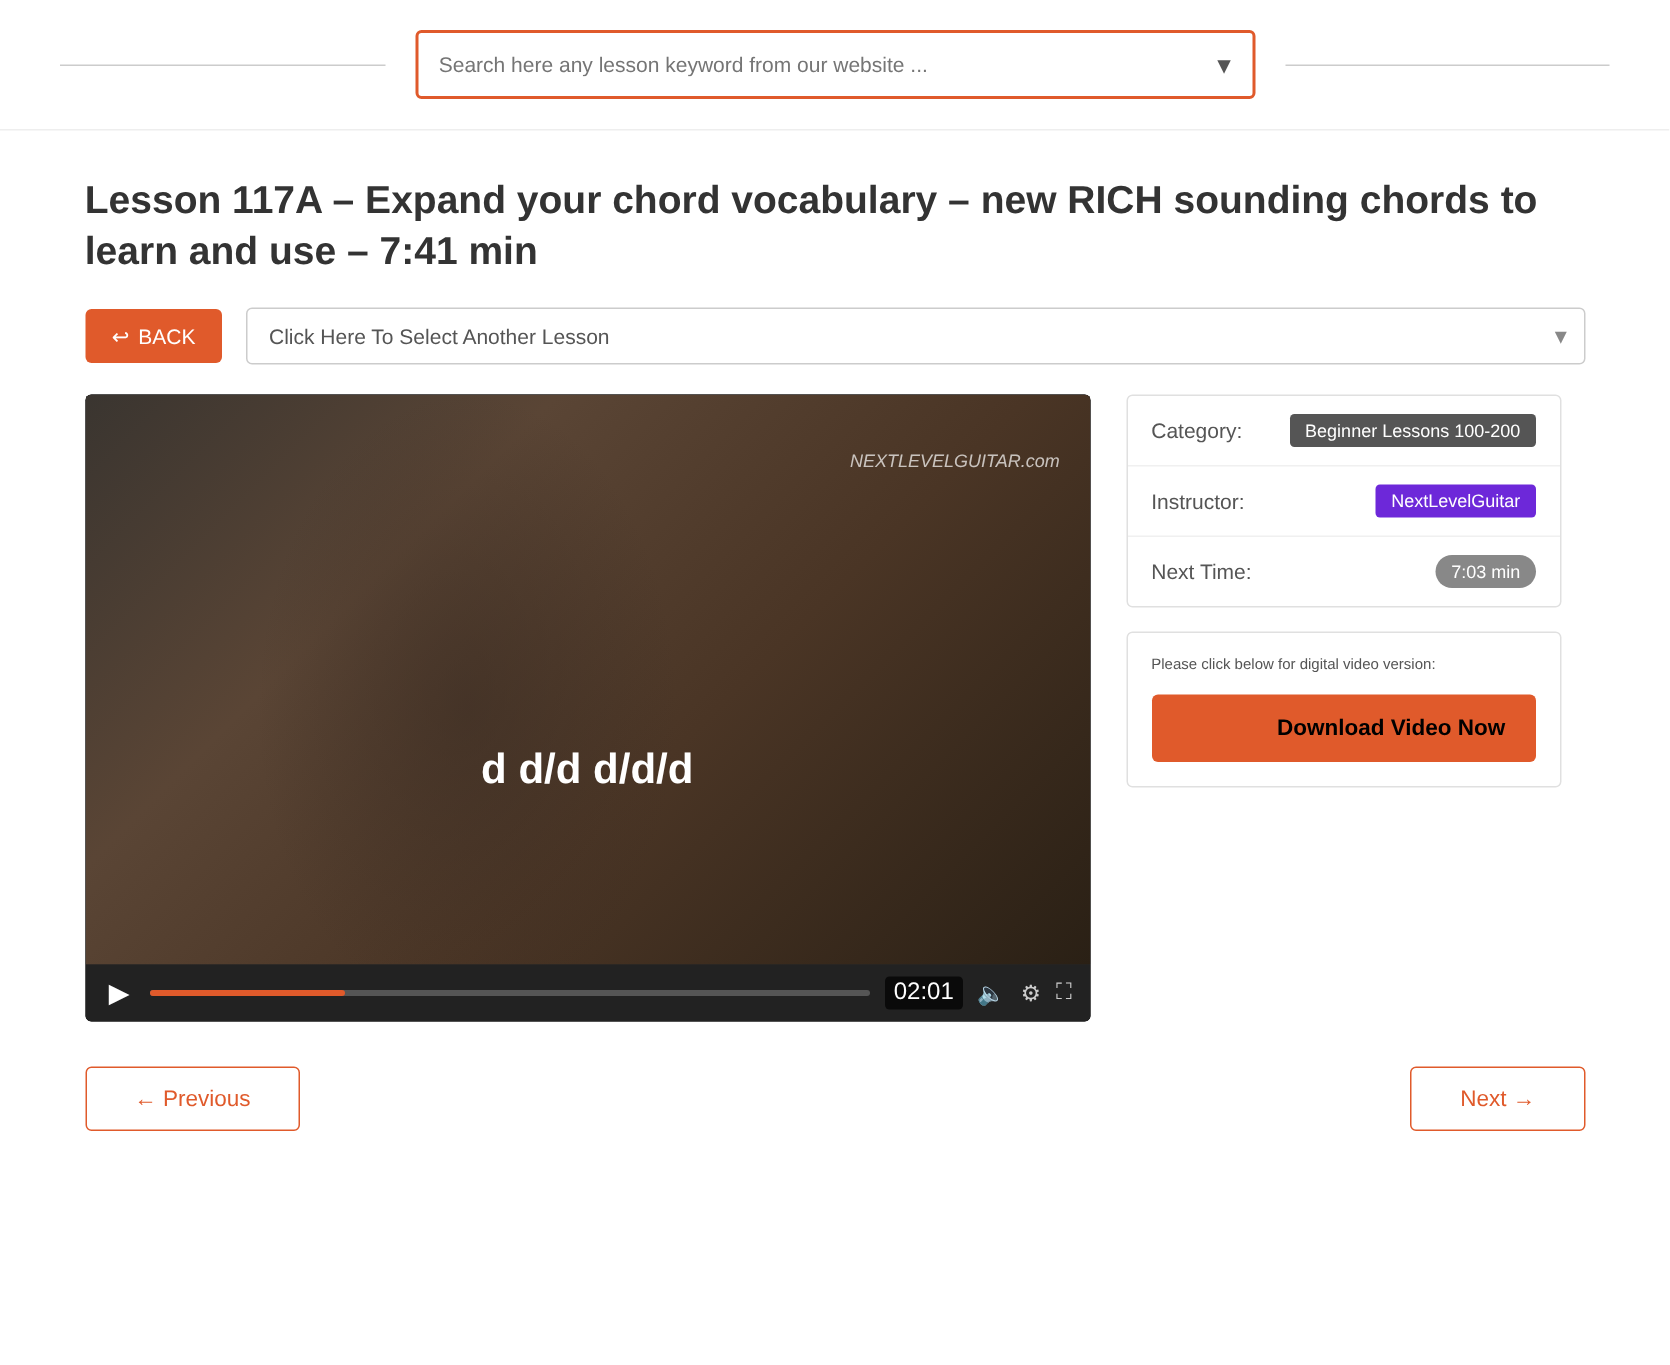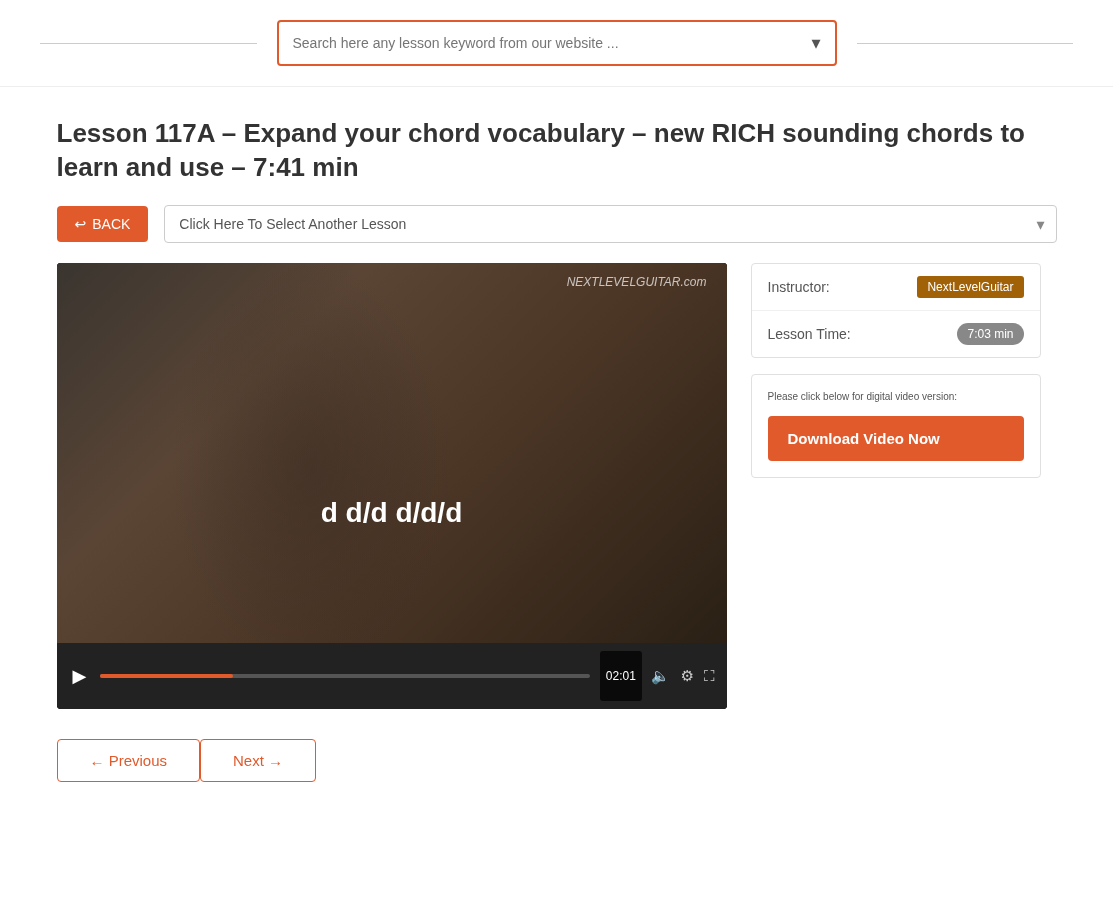--- a/index.html
+++ b/index.html
@@ -166,21 +166,21 @@
     .chord-line2 {
       font-size: 28px;
       font-weight: bold;
       color: #fff;
       margin-top: 4px;
       white-space: nowrap;
     }
 
     .watermark {
       position: absolute;
-      top: 12px;
+      top: 37px;
       right: 20px;
       color: rgba(255,255,255,0.7);
       font-size: 12px;
       font-style: italic;
       z-index: 2;
     }
 
     
     .guitarist-silhouette {
       position: absolute;
@@ -218,22 +218,22 @@
     .progress-bar-fill {
       height: 100%;
       background: #e05a2b;
       border-radius: 2px;
       width: 27%;
     }
 
     .time-badge {
       background: rgba(0,0,0,0.7);
       color: #fff;
-      font-size: 12px;
-      padding: 18px 6px;
+      font-size: 16px;
+      padding: 2px 6px;
       border-radius: 3px;
       white-space: nowrap;
     }
 
     .control-icons {
       display: flex;
       gap: 10px;
       align-items: center;
     }
     .ctrl-icon {
@@ -271,21 +271,21 @@
     }
 
     .tag-badge {
       background: #555;
       color: #fff;
       font-size: 12px;
       padding: 4px 10px;
       border-radius: 3px;
       white-space: nowrap;
     }
-    .tag-badge.dark { background: #a16207; }
+    .tag-badge.dark { background: #6d28d9; }
 
     .time-badge-orange {
       background: #888;
       color: #fff;
       font-size: 12px;
       padding: 4px 10px;
       border-radius: 12px;
       white-space: nowrap;
     }
 
@@ -334,35 +334,35 @@
       border-radius: 4px;
       padding: 16px;
     }
     .download-description {
       font-size: 10px;
       color: #555;
       margin-bottom: 14px;
     }
     .download-btn {
       background: #e05a2b;
-      color: #ffffff;
+      color: #000000;
       border: none;
       border-radius: 4px;
       padding: 14px 20px;
       font-size: 15px;
       font-weight: bold;
       cursor: pointer;
       width: 100%;
-      text-align: left;
+      text-align: right;
     }
 
     
     .nav-buttons {
       display: flex;
-      justify-content: flex-start;
+      justify-content: space-between;
       margin-top: 30px;
     }
     .nav-btn {
       border: 1px solid #e05a2b;
       background: #fff;
       color: #e05a2b;
       padding: 12px 32px;
       font-size: 15px;
       cursor: pointer;
       border-radius: 4px;
@@ -428,29 +428,33 @@
             <span class="ctrl-icon">⛶</span>
           </div>
         </div>
       </div>
     </div>
 
     <div class="sidebar-panel">
 
       <div class="info-card">
 
+        <div class="info-row">
+          <span class="info-label">Category:</span>
+          <span class="tag-badge">Beginner Lessons 100-200</span>
+        </div>
 
         <div class="info-row">
           <span class="info-label">Instructor:</span>
           <span class="tag-badge dark">NextLevelGuitar</span>
         </div>
 
 
         <div class="info-row">
-          <span class="info-label">Lesson Time:</span>
+          <span class="info-label">Next Time:</span>
           <span class="time-badge-orange">7:03 min</span>
         </div>
 
 
       </div>
 
       <div class="download-card">
         <p class="download-description">Please click below for digital video version:</p>
         <button class="download-btn">Download Video Now</button>
       </div>

